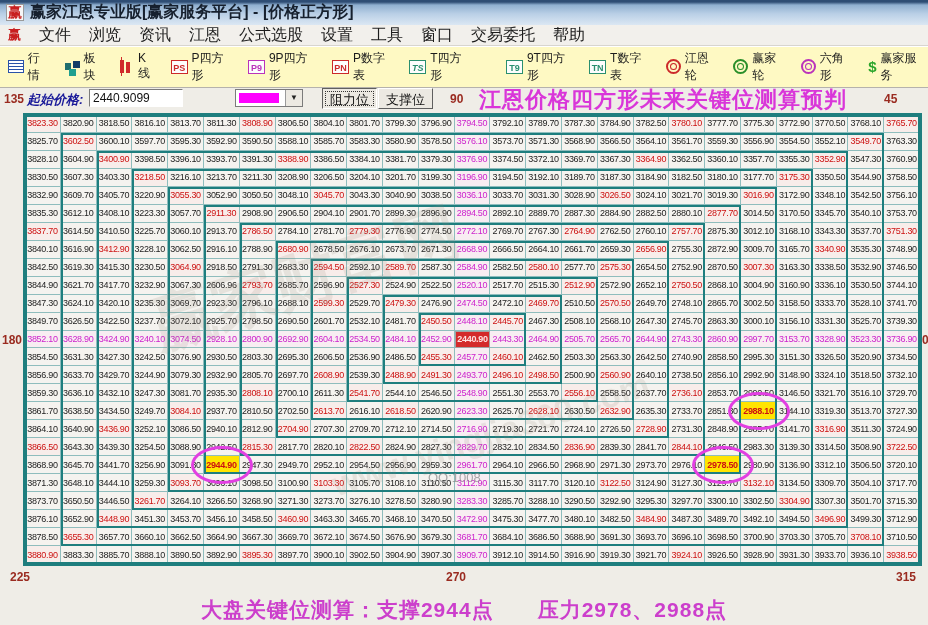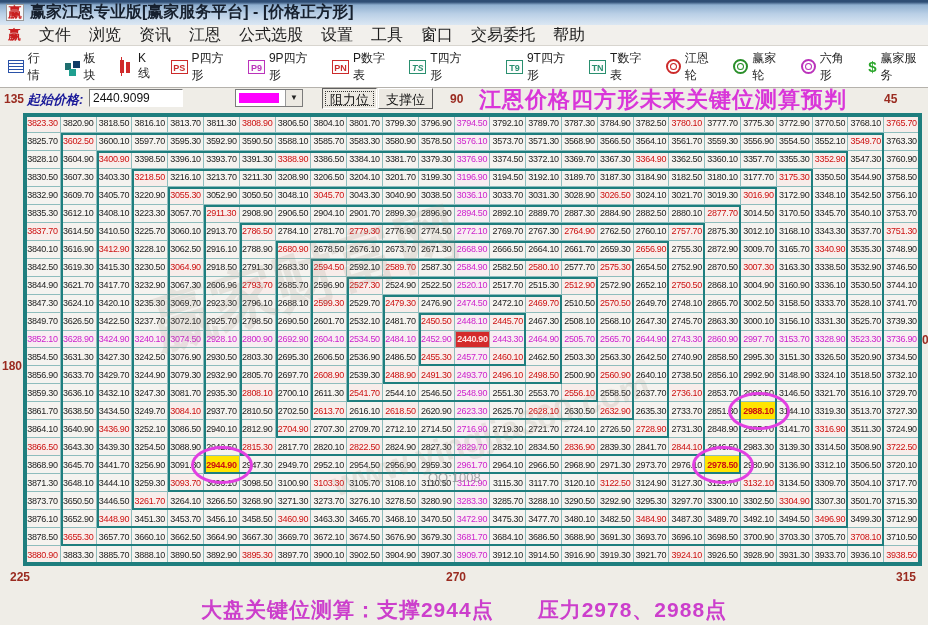--- a/index.html
+++ b/index.html
@@ -14,21 +14,21 @@
     width:16px;height:15px;line-height:15px;text-align:center;}
   #titlebar .ttl{font-size:16px;color:#16202e;font-weight:bold;}
 
   
   #menubar{position:absolute;left:0;top:25px;width:928px;height:21px;background:#F2F0EC;border-bottom:1px solid #d8d5cf;
     display:flex;align-items:center;gap:18px;padding-left:8px;box-sizing:border-box;}
   #menubar .menuico{color:#c81f1f;font-weight:bold;font-size:13px;}
   .menu-item{font-size:16px;color:#1c1c1c;cursor:default;}
 
   
-  #toolbar{position:absolute;left:0;top:46px;width:928px;height:42px;background:#ffffff;
+  #toolbar{position:absolute;left:0;top:46px;width:928px;height:42px;background:#fef9c3;
     border-bottom:1px solid #b5b2ac;box-shadow:0 1px 0 #ffffff inset;
     display:flex;align-items:center;gap:13px;padding-left:8px;box-sizing:border-box;}
   .tb-item{display:flex;align-items:center;gap:4px;font-size:12px;color:#1c1c1c;cursor:default;}
   .ibox{display:inline-block;width:17px;height:14px;line-height:14px;text-align:center;font-size:9px;font-weight:bold;
     background:#fdfdfd;border:1px solid currentColor;box-sizing:border-box;}
   .iwheel{display:inline-block;width:15px;height:15px;border:2px solid currentColor;border-radius:50%;box-sizing:border-box;position:relative;}
   .iwheel:before{content:"";position:absolute;left:2px;top:2px;right:2px;bottom:2px;border:1.5px solid currentColor;border-radius:50%;}
   .igrid{display:inline-block;width:16px;height:13px;border:1px solid #2a52a8;background:
      repeating-linear-gradient(#fff 0 2px,#2a52a8 2px 3px),#fff;box-sizing:border-box;}
   .iblocks{display:inline-block;width:7px;height:7px;background:#1f6f6f;position:relative;margin-right:8px;}
@@ -168,21 +168,21 @@
       <span id="step-swatch" style="background: rgb(255, 0, 255);"></span>
       <span id="step-arrow">▼</span>
     </div>
     <button id="btn-resist" class="btn3d">阻力位</button>
     <button id="btn-support" class="btn3d">支撑位</button>
     <span class="axis-label" style="left:450px;top:4px;">90</span>
     <span id="heading">江恩价格四方形未来关键位测算预判</span>
     <span class="axis-label" style="left:884px;top:4px;">45</span>
   </div>
 
-  <span class="axis-label" style="left:2px;top:333px;margin-top:26px;">180</span>
+  <span class="axis-label" style="left:2px;top:333px;">180</span>
   <span class="axis-label" style="left:922px;top:333px;">0</span>
 
   <div id="grid-wrap">
     <div id="gann-grid">
         <div class="cell red">3823.30</div>
         <div class="cell">3820.90</div>
         <div class="cell">3818.50</div>
         <div class="cell">3816.10</div>
         <div class="cell">3813.70</div>
         <div class="cell">3811.30</div>

